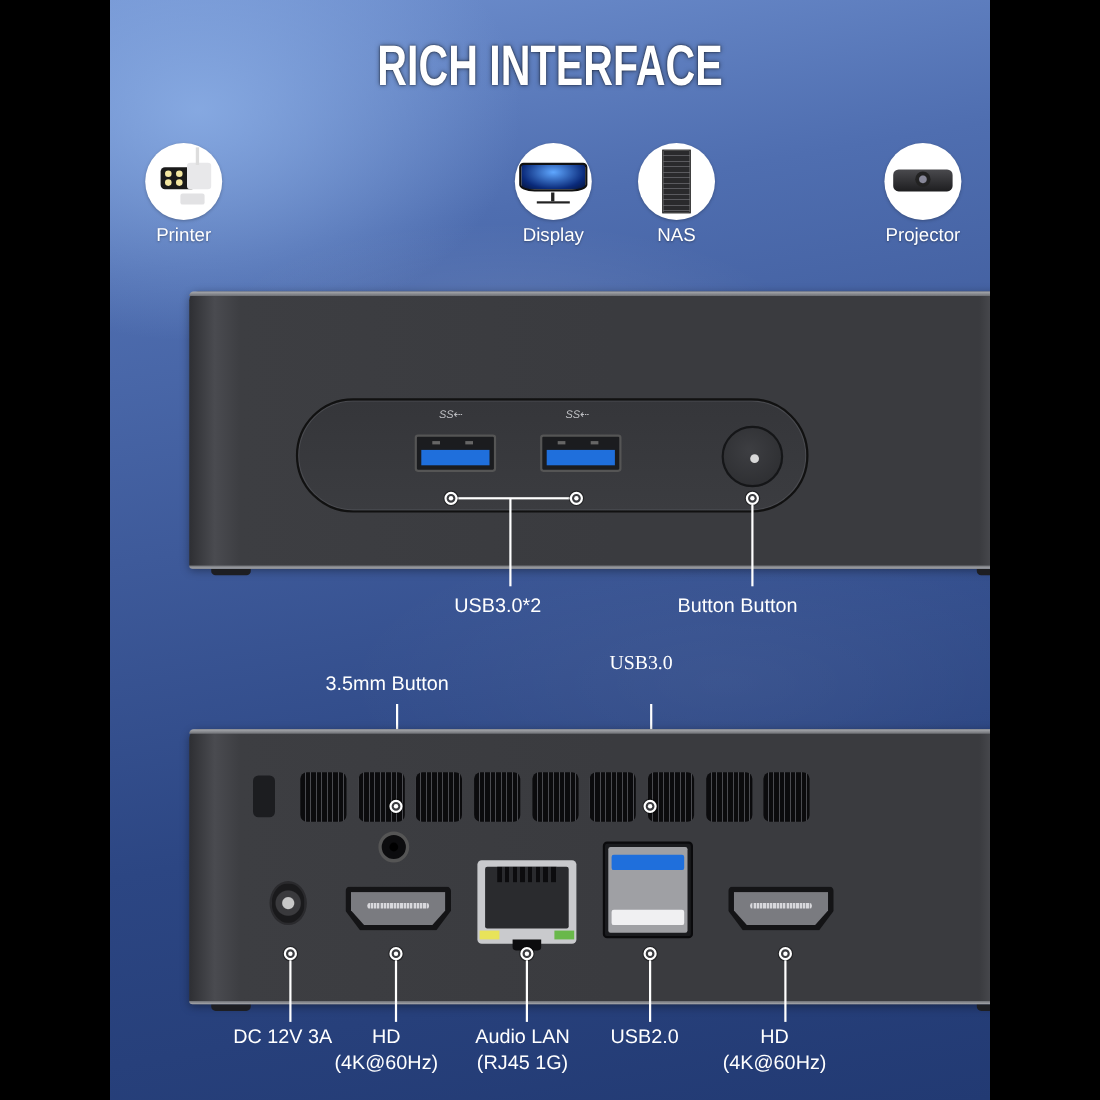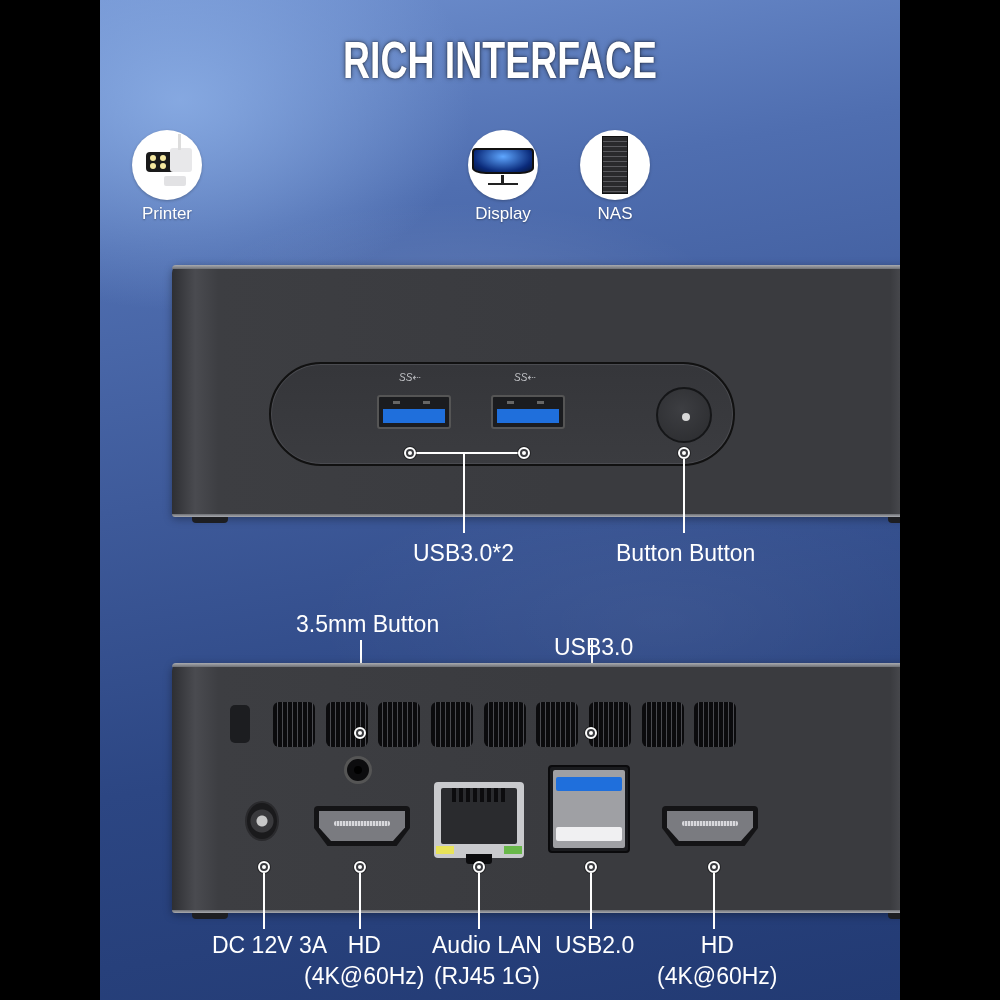--- a/index.html
+++ b/index.html
@@ -83,21 +83,21 @@
   }
   .power .led { position:absolute; left: 24px; top: 24px; width: 8px; height: 8px; border-radius: 50%; background: #d8d8d8; }
 
   .dot {
     position: absolute; width: 12px; height: 12px; border-radius: 50%;
     border: 2px solid #fff; background: #3a3b3f; box-shadow: 0 0 0 1px rgba(0,0,0,0.4);
   }
   .dot::after { content:""; position:absolute; left:2px; top:2px; width:4px; height:4px; border-radius:50%; background:#fff; }
   .line { position: absolute; background: #fff; }
 
-  .callout { position: absolute; color: #fff; font-size: 23px; text-align: center; line-height: 1.35; white-space: nowrap; }
+  .callout { position: absolute; color: #fff; font-size: 18px; text-align: center; line-height: 1.35; white-space: nowrap; }
 
   .back { top: 663px; height: 250px; }
   .vent {
     position: absolute; top: 39px; width: 42px; height: 45px; border-radius: 6px;
     background: repeating-linear-gradient(90deg, #0b0b0d 0 4px, #4a4b50 4px 5px);
   }
   .lock { position: absolute; left: 58px; top: 42px; width: 20px; height: 38px; border-radius: 5px; background: #1c1d20; }
   .jack { position: absolute; width: 28px; height: 28px; border-radius: 50%; background: #0c0c0e; border: 3px solid #555; }
   .jack::after { content:""; position:absolute; left:7px; top:7px; width:8px; height:8px; border-radius:50%; background:#000; }
   .dcjack { position:absolute; width: 34px; height: 40px; border-radius: 50%; background: radial-gradient(circle, #c8c8c8 0 5px, #3a3a3d 6px 11px, #1a1a1c 12px); border: 2px solid #2a2a2d; }
@@ -159,20 +159,27 @@
     </div>
 
     <div class="device" style="left:465px;">
       <div class="circle">
         <div class="art" style="left:22px;top:6px;width:26px;height:58px;background:repeating-linear-gradient(180deg,#2a2a2c 0 4px,#5a5a5e 4px 5px);border:1px solid #111;"></div>
       </div>
       <div class="label">NAS</div>
     </div>
 
 
+    <div class="device" style="left:689px;">
+      <div class="circle">
+        <div class="art" style="left:8px;top:24px;width:54px;height:20px;background:linear-gradient(180deg,#4a4a4e,#1e1e20);border-radius:5px;"></div>
+        <div class="art" style="left:28px;top:26px;width:14px;height:14px;background:radial-gradient(circle,#889 0 3px,#222 4px);border-radius:50%;"></div>
+      </div>
+      <div class="label">Projector</div>
+    </div>
   </div>
 
   <div class="box front">
     <div class="panel">
       <div class="ss" style="left:128px;top:8px;">SS⇠</div>
       <div class="ss" style="left:243px;top:8px;">SS⇠</div>
       <div class="usb3" style="left:106px;top:31px;">
         <div class="pin" style="left:14px;"></div>
           <div class="pin" style="left:44px;"></div>
         <div class="blue"></div>
@@ -194,21 +201,21 @@
   <div class="dot" style="left:304px;top:447px;"></div>
   <div class="dot" style="left:418px;top:447px;"></div>
   <div class="line" style="left:363px;top:453px;width:2px;height:80px;"></div>
   <div class="dot" style="left:578px;top:447px;"></div>
   <div class="line" style="left:583px;top:459px;width:2px;height:74px;"></div>
 
   <div class="callout" style="left:313px;top:538px;">USB3.0*2</div>
   <div class="callout" style="left:516px;top:538px;">Button Button</div>
 
   <div class="callout" style="left:196px;top:609px;">3.5mm Button</div>
-  <div class="callout" style="left:454px;top:632px;">USB3.0</div>
+  <div class="callout" style="left:454px;top:590px;font-family:Liberation Serif, serif;">USB3.0</div>
   <div class="line" style="left:260px;top:640px;width:2px;height:88px;"></div>
   <div class="line" style="left:491px;top:640px;width:2px;height:88px;"></div>
 
   <div class="box back">
     <div class="lock"></div>
     <div class="vent" style="left:101px;"></div>
     <div class="vent" style="left:154px;"></div>
     <div class="vent" style="left:206px;"></div>
     <div class="vent" style="left:259px;"></div>
     <div class="vent" style="left:312px;"></div>

